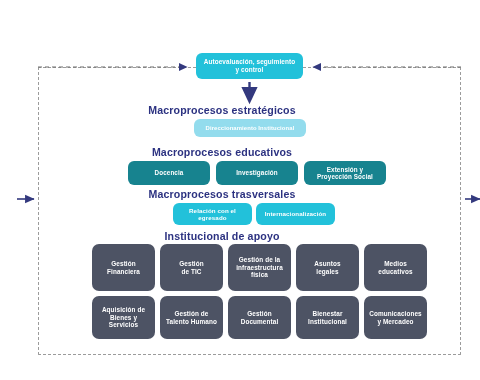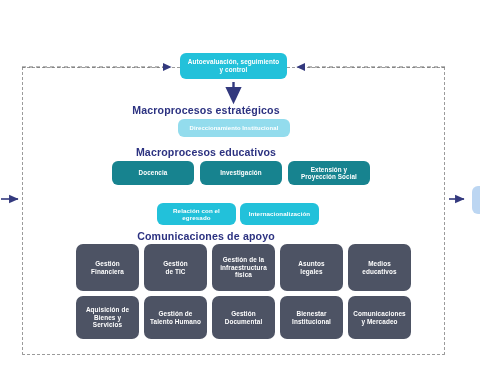--- a/index.html
+++ b/index.html
@@ -11,21 +11,21 @@
     width: 480px;
     height: 380px;
     position: relative;
     overflow: hidden;
     font-family: "Liberation Sans", sans-serif;
     -webkit-font-smoothing: antialiased;
   }
 
   #canvas {
     position: absolute;
-    left: 0;
+    left: 16px;
     top: 0;
     width: 412px;
     height: 380px;
   }
 
   
   .boundary {
     position: absolute;
     left: 22px;
     top: 67px;
@@ -145,27 +145,28 @@
 
   <div class="heading" style="top:146px;">Macroprocesos educativos</div>
 
   <div class="node teal t-mis" style="left:112px; top:161px; width:82px; height:24px;">Docencia</div>
 
   <div class="node teal t-mis" style="left:200px; top:161px; width:82px; height:24px;">Investigación</div>
 
   <div class="node teal t-mis" style="left:288px; top:161px; width:82px; height:24px;">Extensión y
 Proyección Social</div>
 
+  <div class="heading" style="top:188px;">Macroprocesos trasversales</div>
 
   <div class="node cyan t-tras" style="left:157px; top:203px; width:79px; height:22px;">Relación con el
 egresado</div>
 
   <div class="node cyan t-tras" style="left:240px; top:203px; width:79px; height:22px;">Internacionalización</div>
 
-  <div class="heading" style="top:230px;">Comunicaciones de apoyo</div>
+  <div class="heading" style="top:230px;">Institucional de apoyo</div>
 
   <div class="node gray t-gray" style="left:76px; top:244px; width:63px; height:47px;">Gestión
 Financiera</div>
 
   <div class="node gray t-gray" style="left:144px; top:244px; width:63px; height:47px;">Gestión
 de TIC</div>
 
   <div class="node gray t-gray" style="left:212px; top:244px; width:63px; height:47px;">Gestión de la
 infraestructura
 física</div>

